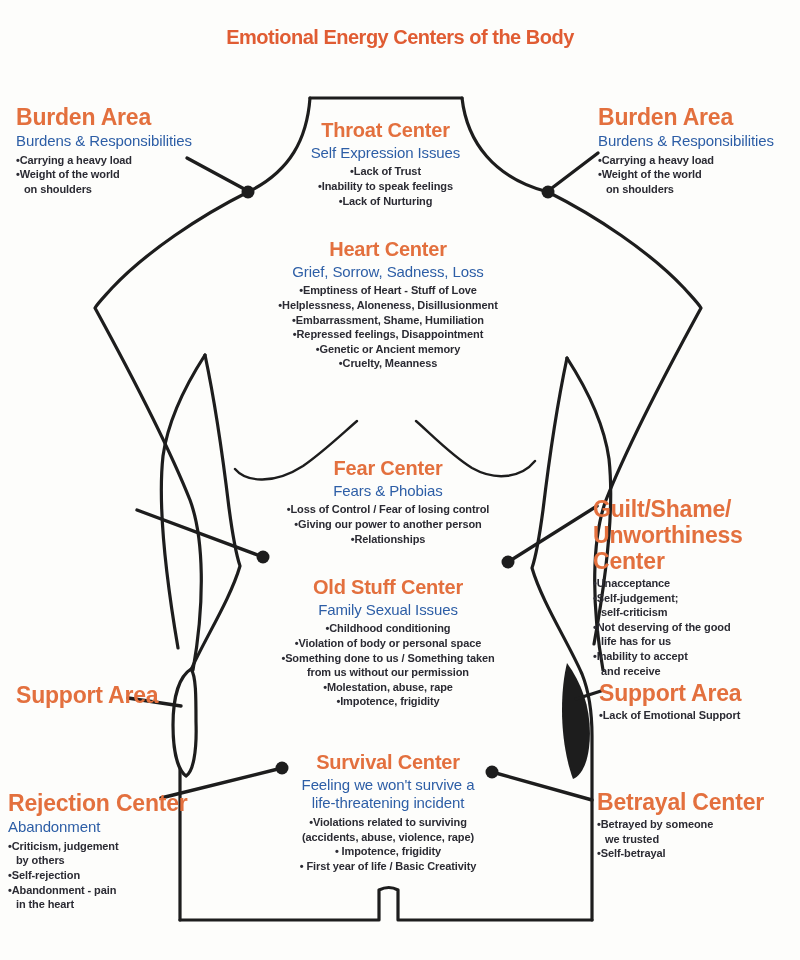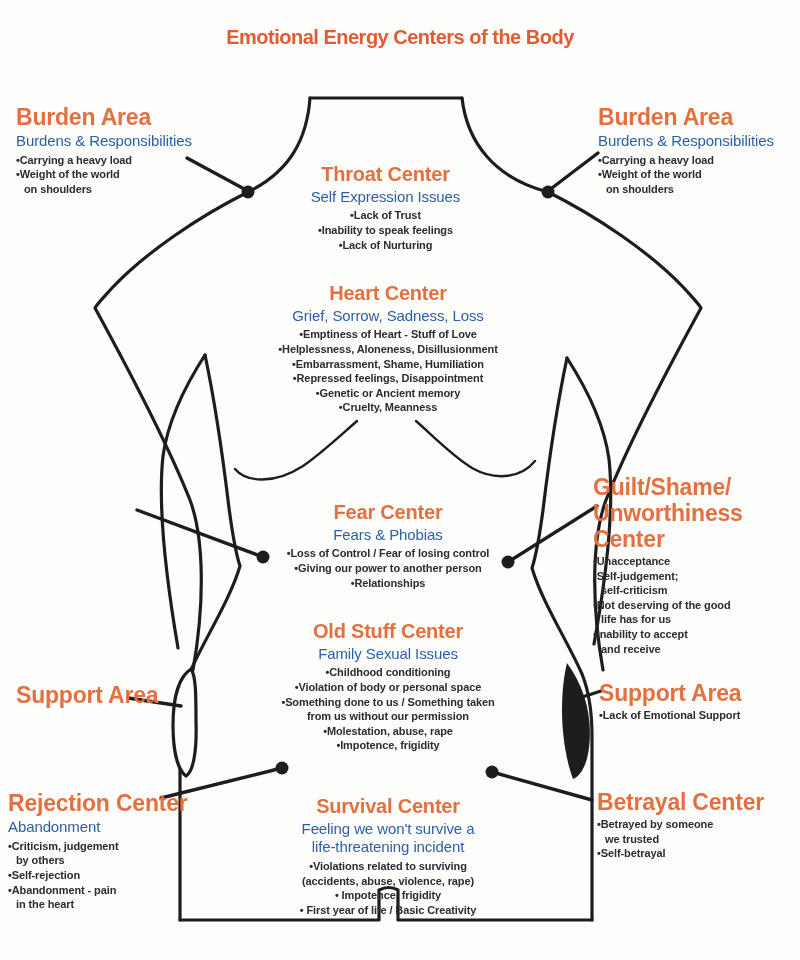--- a/index.html
+++ b/index.html
@@ -30,33 +30,33 @@
     color:var(--subtitle,#2d5ea6);letter-spacing:-0.1px;
     white-space:pre-line;margin-bottom:2px;
   }
   .bullet{
     font-size:11px;font-weight:bold;line-height:1.33;
     color:var(--text,#2b2b33);letter-spacing:-0.1px;
     white-space:pre-line;
     padding-left:8px;text-indent:-8px;
   }
   
-  .sec-throat,.sec-heart,.sec-fear,.sec-oldstuff,.sec-survival{text-align:center;margin-top:44px;}
+  .sec-throat,.sec-heart,.sec-fear,.sec-oldstuff,.sec-survival{text-align:center;}
   .sec-throat .bullet,.sec-heart .bullet,.sec-fear .bullet,
   .sec-oldstuff .bullet,.sec-survival .bullet{padding-left:0;text-indent:0;}
   .sec-throat .heading,.sec-heart .heading,.sec-fear .heading,
   .sec-oldstuff .heading,.sec-survival .heading{font-size:20px;}
 
   .sec-burden-left{left:16px;top:104px;}
   .sec-throat{left:243px;top:119px;width:285px;}
   .sec-burden-right{left:598px;top:104px;}
   .sec-heart{left:203px;top:238px;width:370px;}
   .sec-fear{left:223px;top:457px;width:330px;}
   .sec-anger{left:15px;top:498px;}
-  .sec-guilt{left:593px;top:474px;width:205px;}
+  .sec-guilt{left:593px;top:496px;width:205px;}
   .sec-oldstuff{left:203px;top:576px;width:370px;}
   .sec-support-left{left:16px;top:682px;}
   .sec-support-right{left:599px;top:680px;}
   .sec-survival{left:223px;top:751px;width:330px;}
   .sec-rejection{left:8px;top:790px;}
   .sec-betrayal{left:597px;top:789px;}
 </style>
 </head>
 <body style="--bg: #fdfdfb; --title-color: #e05c33; --heading: #e3703e; --subtitle: #2d5ea6; --text: #2b2b33; --line: #1d1d1d;">
 

